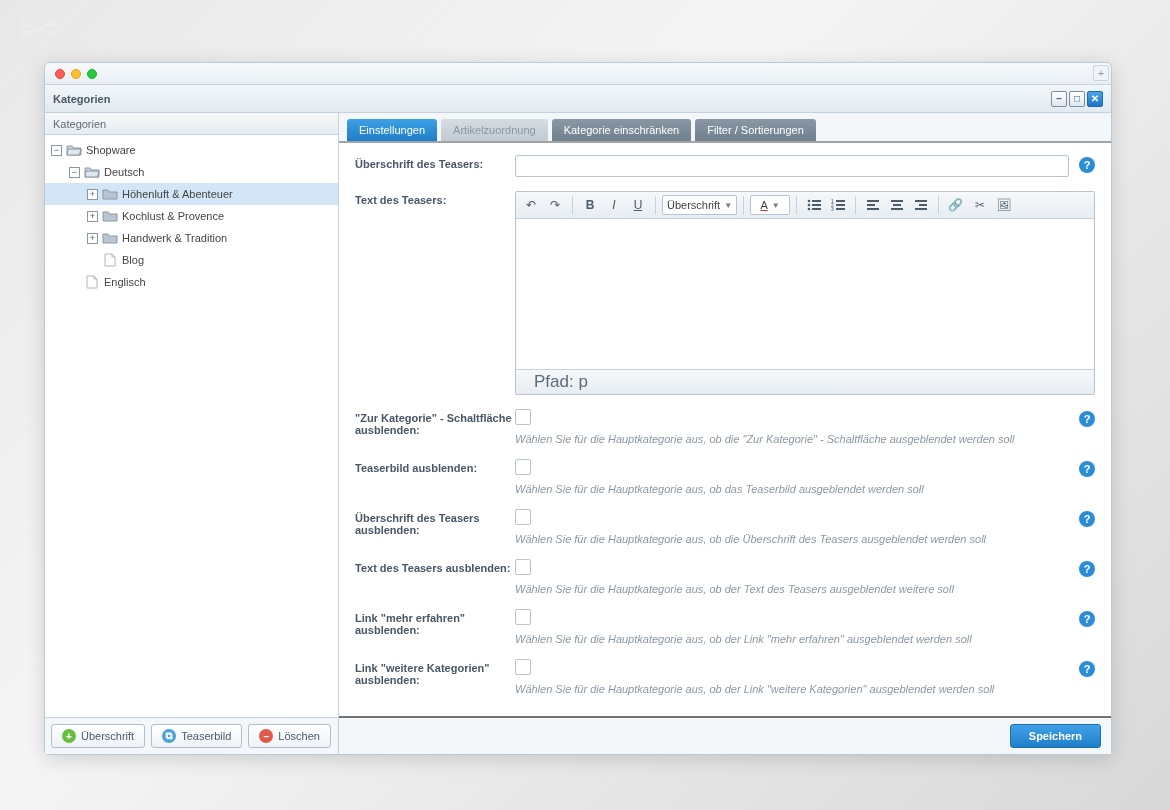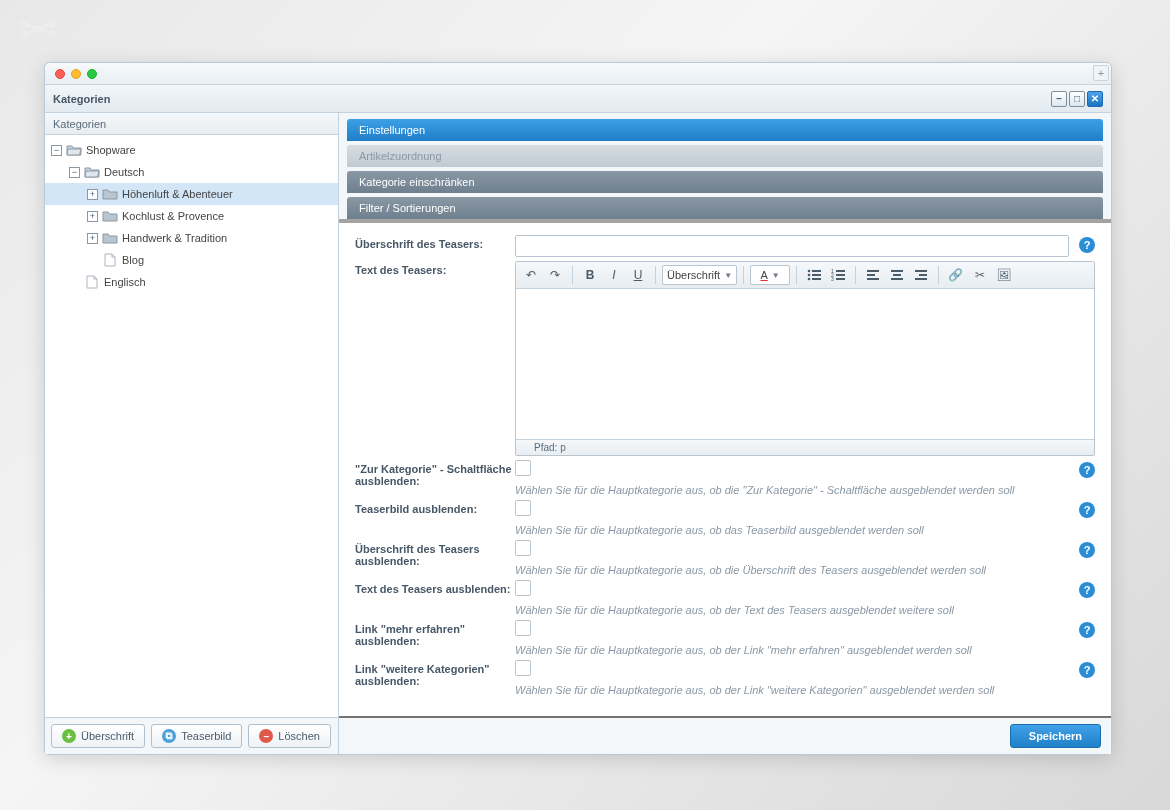--- a/index.html
+++ b/index.html
@@ -96,35 +96,34 @@
   font-size: 11px;
 }
 .btn .ic { width: 14px; height: 14px; border-radius: 50%; display:flex; align-items:center; justify-content:center; color:#fff; font-weight:bold; font-size:10px; }
 .ic.add { background:#6abf40; }
 .ic.dup { background:#4aa0d8; }
 .ic.del { background:#e05a4a; }
 
 .main { flex: 1; display: flex; flex-direction: column; min-width: 0; }
 .tabs {
   display: flex; gap: 4px; padding: 6px 8px 0 8px;
-  border-bottom: 4px solid #a3a3a3;
+  border-bottom: 2px solid #a3a3a3;
   background: #f4f7fa;
-  flex-direction: column;
 }
 .tab {
   height: 22px; padding: 0 12px; line-height: 22px;
   border-radius: 3px 3px 0 0;
   background: linear-gradient(#8a98a5,#6e7f8e);
   color: #fff; font-size: 11px; cursor: pointer;
 }
 .tab.active { background: linear-gradient(#3da0e6,#1f7fc8); }
 .tab.disabled { background: linear-gradient(#d6dde3,#c0cad2); color:#8a98a5; cursor: default; }
 
 .form-scroll { flex: 1; overflow: auto; padding: 12px 16px; }
-.row { display: flex; align-items: flex-start; margin-bottom: 4px; }
+.row { display: flex; align-items: flex-start; margin-bottom: 14px; }
 .row .lbl { width: 160px; font-weight: bold; color: #475766; padding-top: 3px; }
 .row .fld { flex: 1; position: relative; }
 input.text {
   width: 100%; height: 22px; border: 1px solid #b8c5d0; border-radius: 2px;
   padding: 0 5px; font-size: 11px;
 }
 .help-ic {
   width: 16px; height: 16px; border-radius: 50%;
   background: #2a8dd6; color:#fff; font-weight:bold; font-size:11px;
   display:flex; align-items:center; justify-content:center;
@@ -146,21 +145,21 @@
 .tsep { width: 1px; height: 18px; background:#c4d2de; margin: 0 4px; }
 .tsel {
   height: 20px; border: 1px solid #b8c5d0; background:#fff; border-radius:2px;
   display:flex; align-items:center; padding: 0 4px; gap:4px; font-size:11px;
 }
 .tsel .dd { font-size: 8px; color:#6a7a88; }
 .rte-body { height: 150px; background:#fff; }
 .rte-path {
   background: linear-gradient(#f6f8fa,#e7edf2);
   border-top: 1px solid #c4d2de;
-  padding: 2px 18px; font-size: 10px; color:#5a6b7a;
+  padding: 2px 18px; font-size: 17px; color:#5a6b7a;
 }
 
 .chk { width: 16px; height: 16px; border: 1px solid #b8c5d0; border-radius:2px; background:#fff; display:inline-block; }
 .hint { color: #8a98a5; font-style: italic; margin-top: 6px; font-size: 11px; }
 
 .main-foot {
   border-top: 2px solid #737373; background:#f4f7fa;
   padding: 6px 10px; display:flex; justify-content:flex-end;
 }
 .btn.primary {

